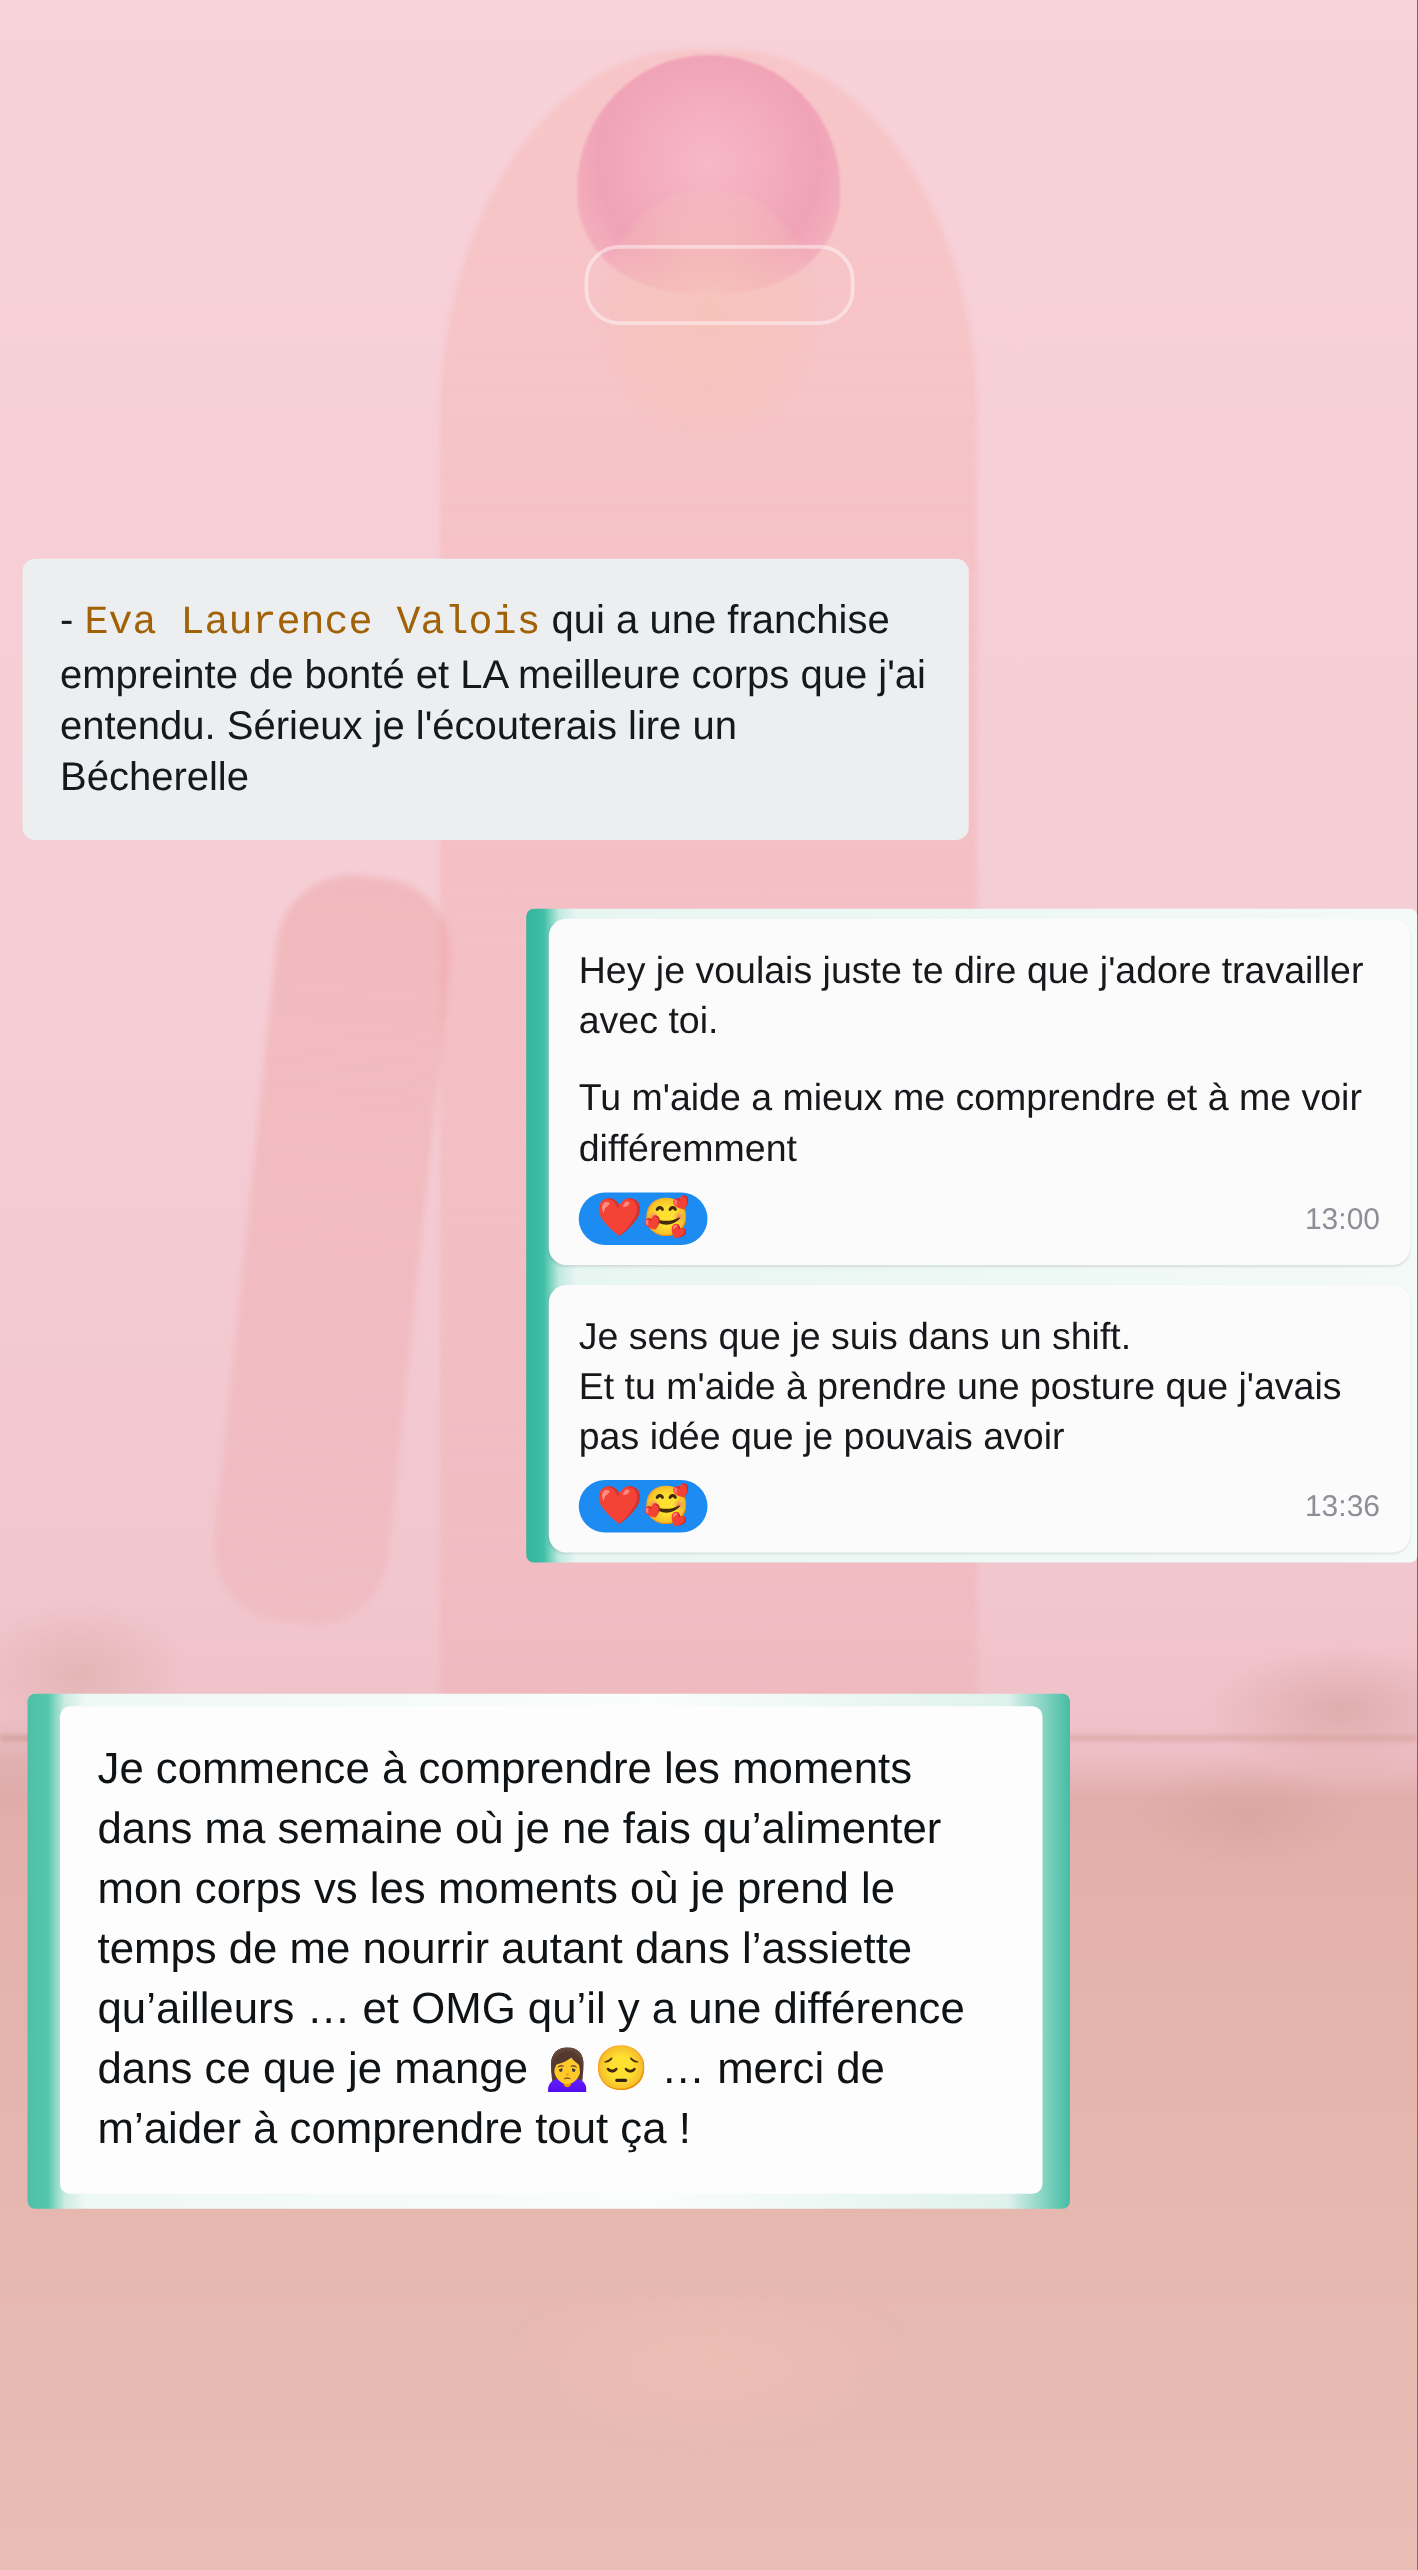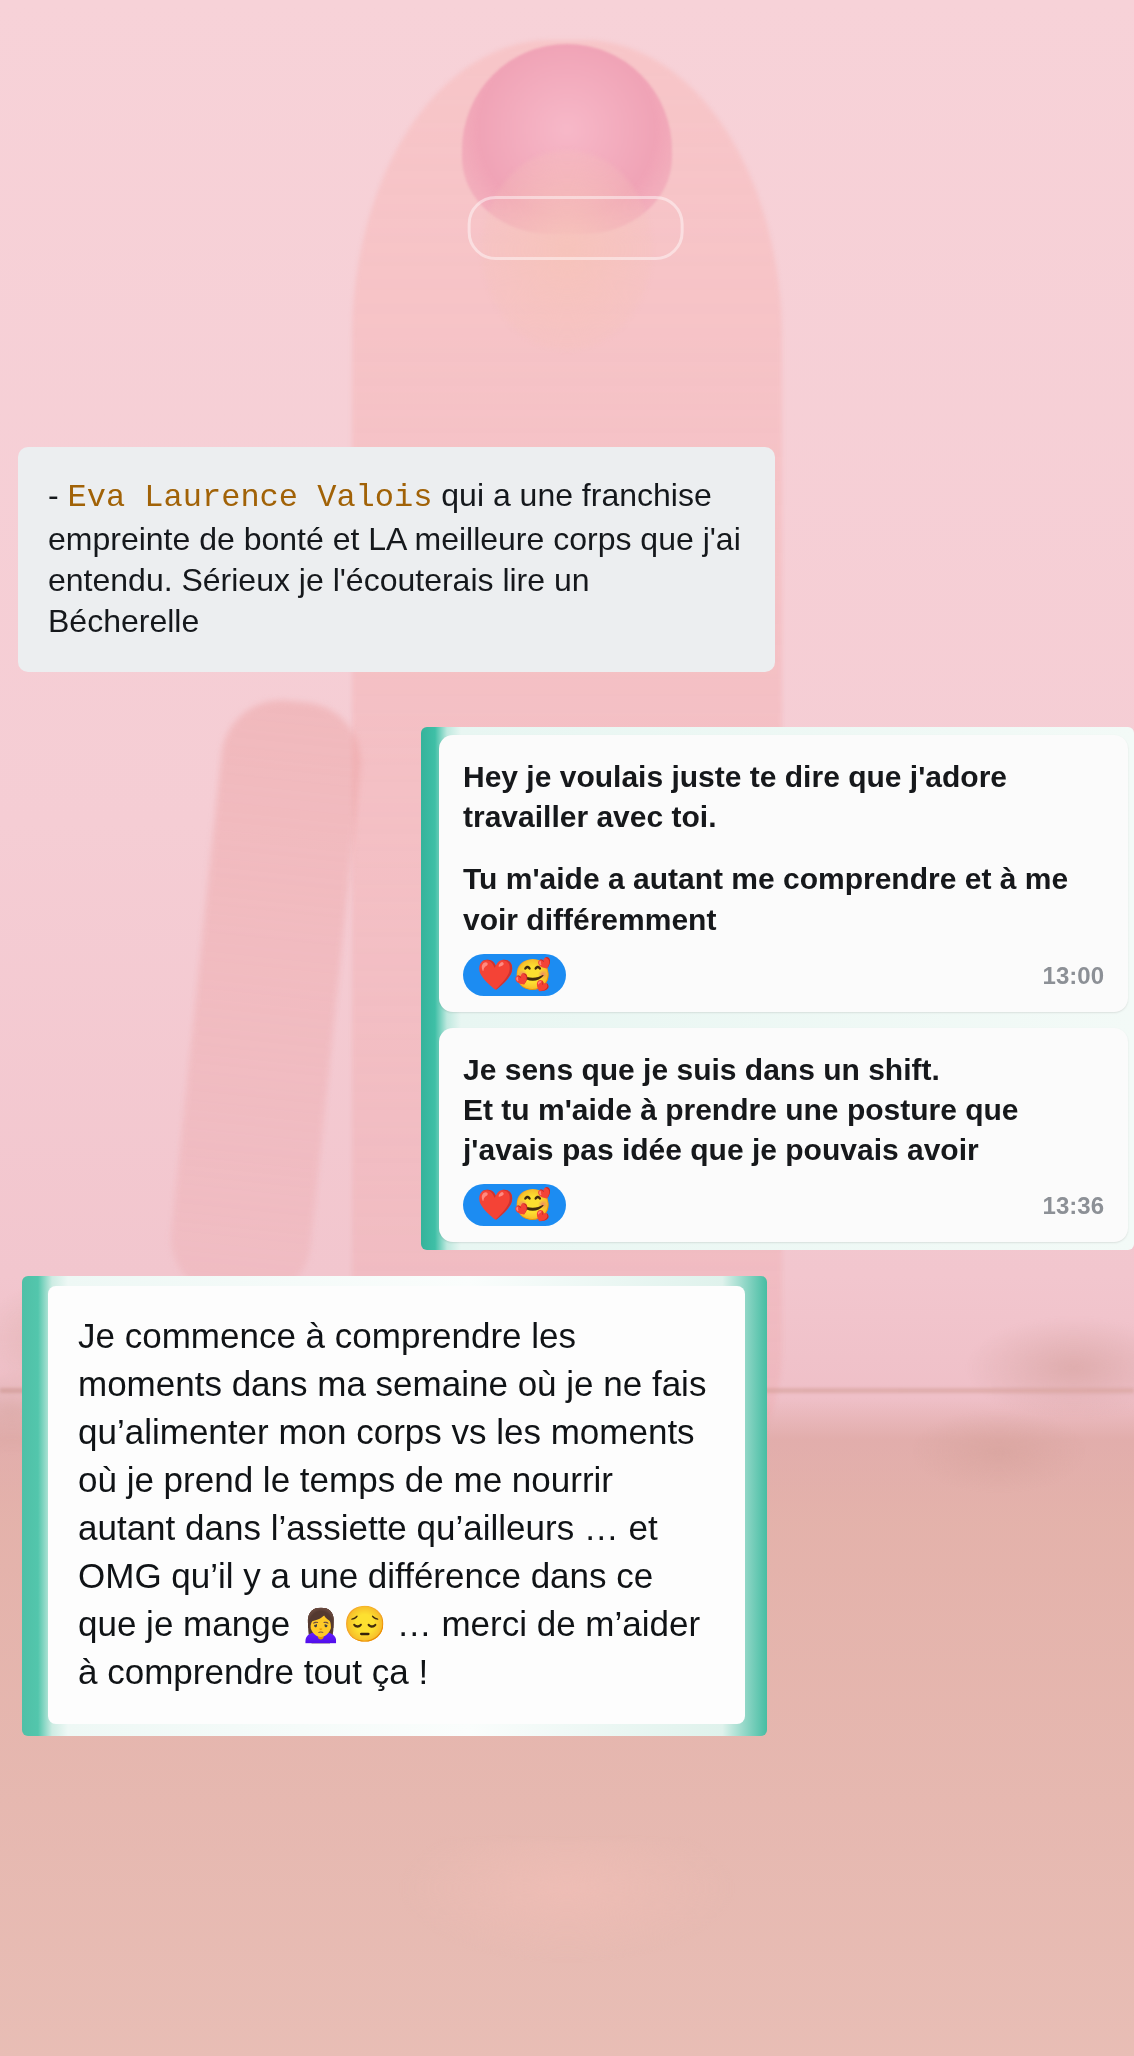--- a/index.html
+++ b/index.html
@@ -160,21 +160,20 @@
   }
   .bubble {
     background: #fbfbfb;
     border-radius: 14px;
     padding: 22px 24px 16px 24px;
     color: #16181b;
     font-size: 30px;
     line-height: 1.34;
     position: relative;
     box-shadow: 0 1px 2px rgba(0,0,0,0.10);
-    font-weight: bold;
   }
   .bubble + .bubble { margin-top: 16px; }
   .bubble p { margin: 0 0 22px 0; }
   .bubble p:last-of-type { margin-bottom: 14px; }
 
   .tapback {
     display: inline-flex;
     align-items: center;
     gap: 4px;
     background: #1c8cf2;
@@ -190,22 +189,22 @@
   }
   .timestamp {
     color: #8c9096;
     font-size: 24px;
     padding-bottom: 4px;
   }
 
   
   .card-c {
     left: 22px;
-    top: 1276px;
-    width: 745px;
+    top: 1355px;
+    width: 834px;
     padding: 10px 22px 12px 26px;
     background:
       linear-gradient(to right, #4fc0a7 0px, #53c6ac 16px, #cdece3 30px, #eef8f5 46px, #fafdfc 60%, #dff2ec 94%, #46bda3 100%);
     border-radius: 6px;
   }
   .card-c-inner {
     background: #fdfdfd;
     border-radius: 8px;
     padding: 26px 28px 28px 30px;
     color: #101316;
@@ -233,21 +232,21 @@
   </div>
 
   <div class="card card-a">
     <span>- </span><span class="mention">Eva Laurence Valois</span><span> qui a une franchise empreinte de bonté et LA meilleure corps que j'ai  entendu. Sérieux je l'écouterais lire un Bécherelle</span>
   </div>
 
   <div class="card card-b">
 
     <div class="bubble">
       <p>Hey je voulais juste te dire que j'adore travailler avec toi.</p>
-      <p>Tu m'aide a autant me comprendre et à me voir différemment</p>
+      <p>Tu m'aide a mieux me comprendre et à me voir différemment</p>
       <div class="bubble-footer">
         <span class="tapback emoji">❤️🥰</span>
         <span class="timestamp">13:00</span>
       </div>
     </div>
 
     <div class="bubble">
       <p style="margin-bottom:0">Je sens que je suis dans un shift.</p>
       <p>Et tu m'aide à prendre une posture que j'avais pas idée que je pouvais avoir</p>
       <div class="bubble-footer">

